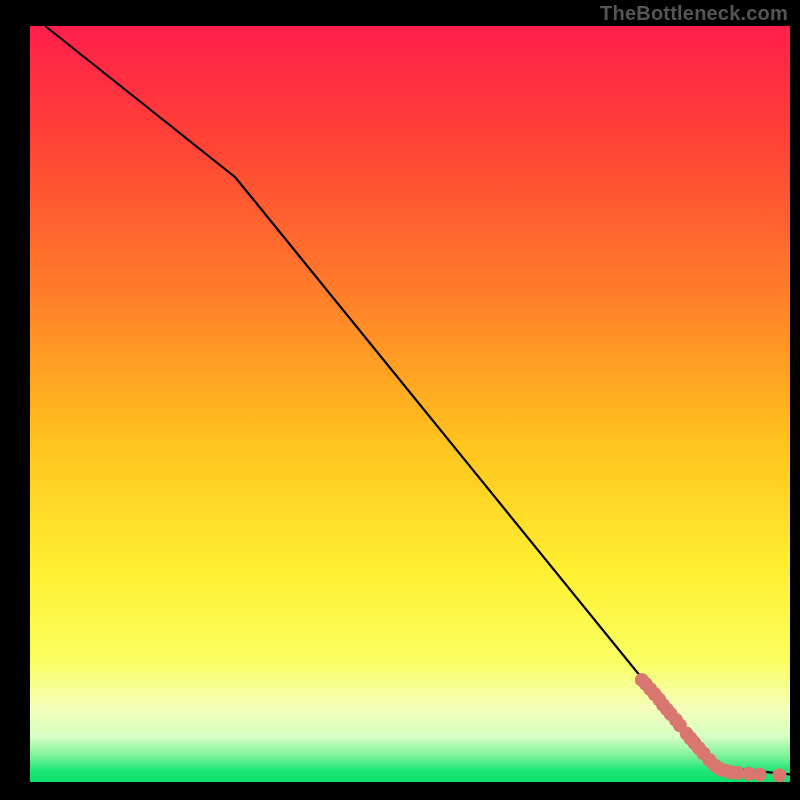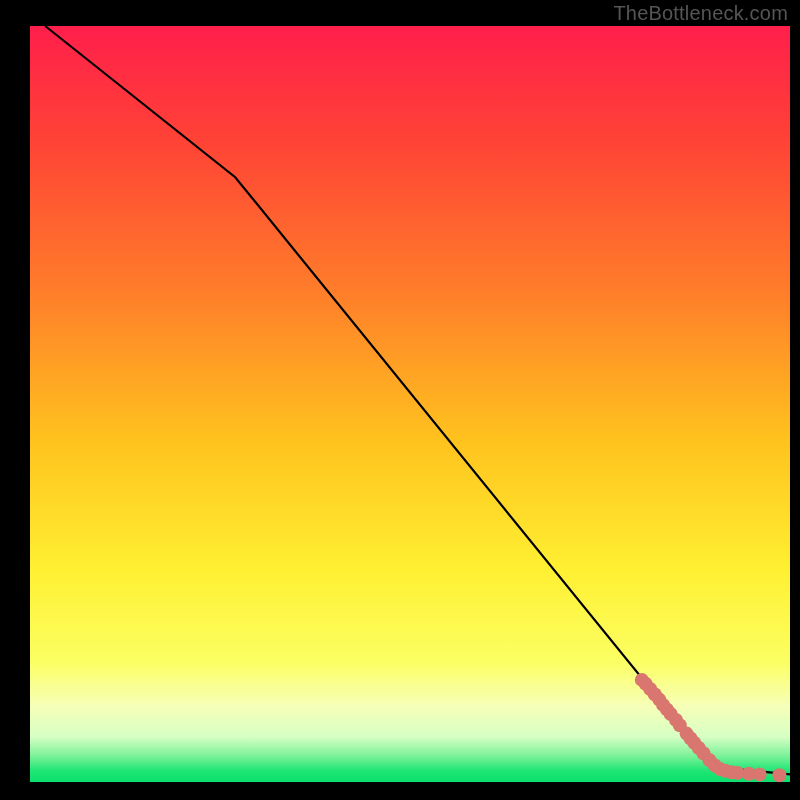--- a/index.html
+++ b/index.html
@@ -15,21 +15,21 @@
     position: relative;
     width: 800px;
     height: 800px;
   }
   .attribution {
     position: absolute;
     top: 2px;
     right: 12px;
     color: #555;
     font-size: 20px;
-    font-weight: 400;
+    font-weight: 700;
     letter-spacing: 0.2px;
     z-index: 5;
   }
   svg {
     display: block;
   }
 </style>
 </head>
 <body>
 

